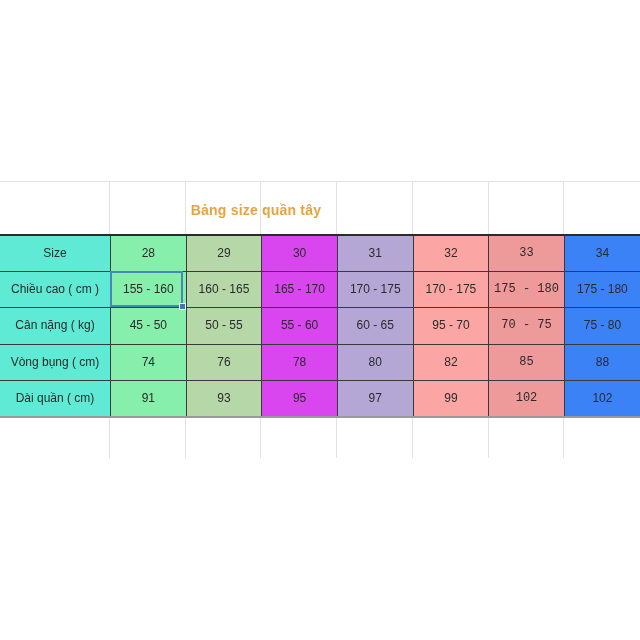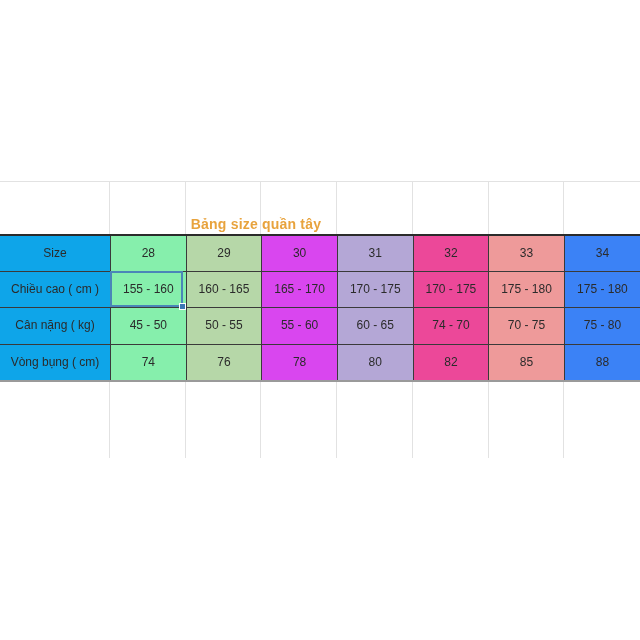--- a/index.html
+++ b/index.html
@@ -35,21 +35,21 @@
     position: absolute;
     left: 0; top: 0;
     width: 640px;
     height: 0;
     border-top: 1px solid #e2e2e2;
   }
 
   #title-bar {
     position: absolute;
     left: 0;
-    top: 198px;
+    top: 184px;
     width: 512px;
     height: 52px;
     display: flex;
     align-items: center;
     justify-content: center;
   }
   #title-text {
     color: #E8A33D;
     font-size: 14px;
     font-weight: bold;
@@ -69,34 +69,34 @@
     border: 1px solid #3a3a3a;
     text-align: center;
     vertical-align: middle;
     font-size: 12px;
     color: #2b2b2b;
     padding: 0;
     line-height: 1.1;
   }
   #size-table td.rowlabel {
     width: 110px;
-    background: #0ea5e9;
+    background: #5eead4;
     border-left: none;
     font-size: 12px;
   }
   #size-table tr:first-child td { border-top: 2px solid #2b2b2b; }
   #size-table tr:last-child td { border-bottom: 2px solid #9a9a9a; }
   #size-table td:last-child { border-right: none; }
 
   .c0 { background: #86efac; }
   .c1 { background: #B6D7A8; }
   .c2 { background: #d946ef; }
   .c3 { background: #B4A7D6; }
-  .c4 { background: #ec4899; }
-  .c5 { background: #EE9A9A; }
+  .c4 { background: #fca5a5; }
+  .c5 { background: #EE9A9A; font-family: Liberation Mono, monospace; }
   .c6 { background: #3b82f6; }
 
   
   #selection-box {
     position: absolute;
     left: 110px;
     top: 270.5px;
     width: 73px;
     height: 36.5px;
     border: 2px solid #4a86b8;
@@ -154,31 +154,41 @@
       <td class="c4">170 - 175</td>
       <td class="c5">175 - 180</td>
       <td class="c6">175 - 180</td>
     </tr>
     <tr>
       <td class="rowlabel">Cân nặng ( kg)</td>
       <td class="c0">45 - 50</td>
       <td class="c1">50 - 55</td>
       <td class="c2">55 - 60</td>
       <td class="c3">60 - 65</td>
-      <td class="c4">74 - 70</td>
+      <td class="c4">95 - 70</td>
       <td class="c5">70 - 75</td>
       <td class="c6">75 - 80</td>
     </tr>
     <tr>
       <td class="rowlabel">Vòng bụng ( cm)</td>
       <td class="c0">74</td>
       <td class="c1">76</td>
       <td class="c2">78</td>
       <td class="c3">80</td>
       <td class="c4">82</td>
       <td class="c5">85</td>
       <td class="c6">88</td>
     </tr>
+    <tr>
+      <td class="rowlabel">Dài quần ( cm)</td>
+      <td class="c0">91</td>
+      <td class="c1">93</td>
+      <td class="c2">95</td>
+      <td class="c3">97</td>
+      <td class="c4">99</td>
+      <td class="c5">102</td>
+      <td class="c6">102</td>
+    </tr>
   </tbody>
 </table>
 
 <div id="selection-box"></div>
 <div id="fill-handle"></div>
 
 </body></html>

